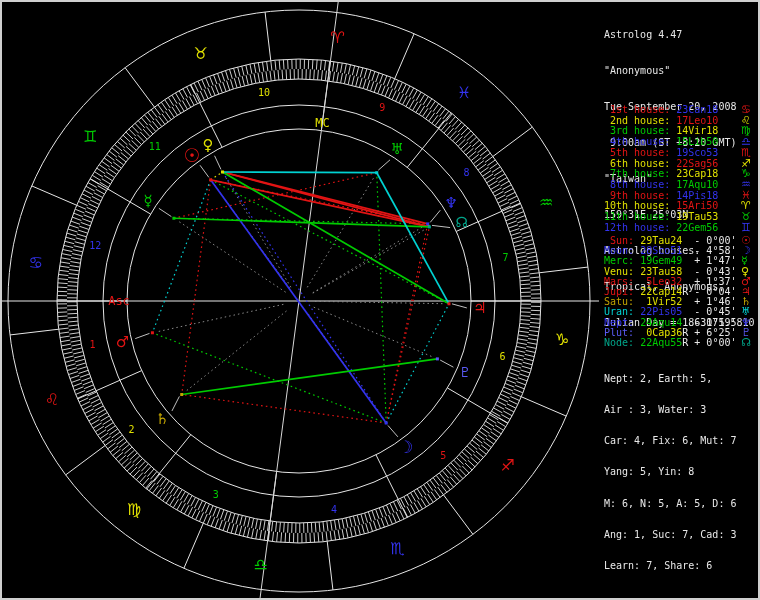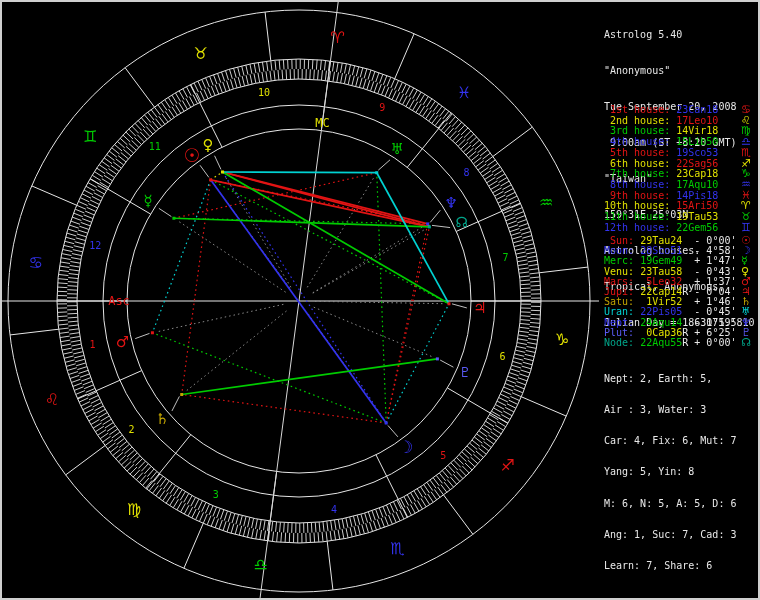--- a/index.html
+++ b/index.html
@@ -864,21 +864,21 @@
     <text x="465.3634964051974" y="372.30348563596226" fill="#5a5af5" font-size="14" font-family="&quot;DejaVu Sans&quot;,sans-serif" text-anchor="middle" dominant-baseline="central">♇</text>
     <rect x="427.89836874475304" y="225.36319787914093" width="3" height="3" fill="#00a58a"></rect>
     <line x1="432.0063361196481" y1="225.38046183672373" x2="450.10008226315034" y2="227.56455120264326" stroke="#c0c0c0" stroke-width="1"></line>
     <text x="461.7923505335132" y="221.88204623618114" fill="#00a58a" font-size="14" font-family="&quot;DejaVu Sans&quot;,sans-serif" text-anchor="middle" dominant-baseline="central">☊</text>
     <text x="119" y="301" fill="#e21414" font-size="12" font-family="&quot;DejaVu Sans Mono&quot;,monospace" text-anchor="middle" dominant-baseline="central">Asc</text>
     <text x="322.3919250838938" y="122.52642256941925" fill="#e0e000" font-size="12" font-family="&quot;DejaVu Sans Mono&quot;,monospace" text-anchor="middle" dominant-baseline="central">MC</text>
   </svg>
 
 <div class="panel">
   <div class="blk hdr">
-    <div class="row">Astrolog 5.40</div>
+    <div class="row">Astrolog 4.47</div>
     <div class="row">"Anonymous"</div>
     <div class="row">Tue September 20, 2008</div>
     <div class="row"> 9:00am (ST +8:20 GMT)</div>
     <div class="row">"Taiwan"</div>
     <div class="row">159°31E 25°03N</div>
     <div class="row">Astrolog houses.</div>
     <div class="row">Tropical, Anonymous.</div>
     <div class="row">Julian Day = 1863175.5810</div>
   </div>
   <div class="blk houses" id="houses"><div class="row"><span style="color: rgb(226, 20, 20);"> 1st house: </span><span style="color: rgb(51, 51, 238);">23Can18</span><span class="sym" style="color: rgb(226, 20, 20);">♋</span></div><div class="row"><span style="color: rgb(224, 224, 0);"> 2nd house: </span><span style="color: rgb(226, 20, 20);">17Leo10</span><span class="sym" style="color: rgb(224, 224, 0);">♌</span></div><div class="row"><span style="color: rgb(0, 204, 0);"> 3rd house: </span><span style="color: rgb(224, 224, 0);">14Vir18</span><span class="sym" style="color: rgb(0, 204, 0);">♍</span></div><div class="row"><span style="color: rgb(51, 51, 238);"> 4th house: </span><span style="color: rgb(0, 204, 0);">15Lib50</span><span class="sym" style="color: rgb(51, 51, 238);">♎</span></div><div class="row"><span style="color: rgb(226, 20, 20);"> 5th house: </span><span style="color: rgb(51, 51, 238);">19Sco53</span><span class="sym" style="color: rgb(226, 20, 20);">♏</span></div><div class="row"><span style="color: rgb(224, 224, 0);"> 6th house: </span><span style="color: rgb(226, 20, 20);">22Sag56</span><span class="sym" style="color: rgb(224, 224, 0);">♐</span></div><div class="row"><span style="color: rgb(0, 204, 0);"> 7th house: </span><span style="color: rgb(224, 224, 0);">23Cap18</span><span class="sym" style="color: rgb(0, 204, 0);">♑</span></div><div class="row"><span style="color: rgb(51, 51, 238);"> 8th house: </span><span style="color: rgb(0, 204, 0);">17Aqu10</span><span class="sym" style="color: rgb(51, 51, 238);">♒</span></div><div class="row"><span style="color: rgb(226, 20, 20);"> 9th house: </span><span style="color: rgb(51, 51, 238);">14Pis18</span><span class="sym" style="color: rgb(226, 20, 20);">♓</span></div><div class="row"><span style="color: rgb(224, 224, 0);">10th house: </span><span style="color: rgb(226, 20, 20);">15Ari50</span><span class="sym" style="color: rgb(224, 224, 0);">♈</span></div><div class="row"><span style="color: rgb(0, 204, 0);">11th house: </span><span style="color: rgb(224, 224, 0);">19Tau53</span><span class="sym" style="color: rgb(0, 204, 0);">♉</span></div><div class="row"><span style="color: rgb(51, 51, 238);">12th house: </span><span style="color: rgb(0, 204, 0);">22Gem56</span><span class="sym" style="color: rgb(51, 51, 238);">♊</span></div></div>

